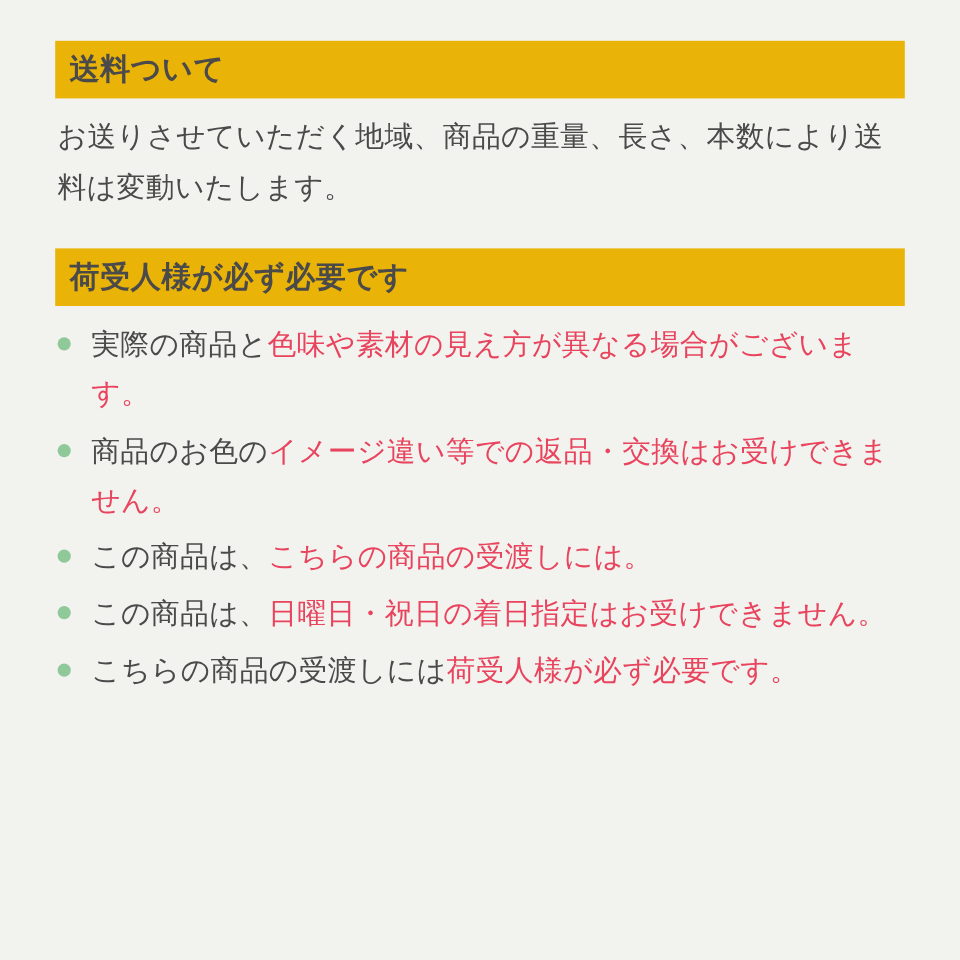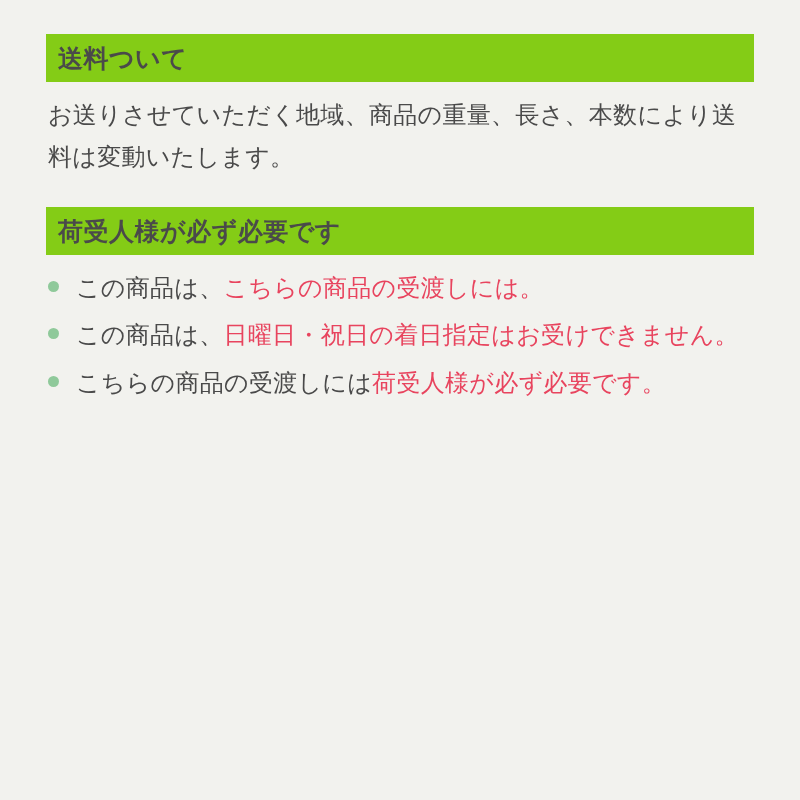--- a/index.html
+++ b/index.html
@@ -14,21 +14,21 @@
     color: #4a4a4a;
     overflow: hidden;
   }
   .page {
     box-sizing: border-box;
     width: 800px;
     height: 800px;
     padding: 34px 46px 0 46px;
   }
   .section-heading {
-    background: #84cc16;
+    background: #eab308;
     color: #4a4a4a;
     font-size: 25px;
     font-weight: bold;
     line-height: 1.45;
     padding: 6px 0 6px 12px;
     margin: 0 0 12px 0;
     letter-spacing: 0.5px;
   }
   .section-heading.second {
     margin-top: 30px;
@@ -78,20 +78,28 @@
 
   <h2 class="section-heading">送料ついて</h2>
 
   <p class="body-text">お送りさせていただく地域、商品の重量、長さ、本数により送料は変動いたします。</p>
 
   <h2 class="section-heading second">荷受人様が必ず必要です</h2>
 
   <ul class="notes">
     <li>
       <span class="bullet"></span>
+      <span>実際の商品と</span><span class="hl">色味や素材の見え方が異なる場合がございます。</span>
+    </li>
+    <li>
+      <span class="bullet"></span>
+      <span>商品のお色の</span><span class="hl">イメージ違い等での返品・交換はお受けできません。</span>
+    </li>
+    <li>
+      <span class="bullet"></span>
       <span>この商品は、</span><span class="hl">こちらの商品の受渡しには。</span>
     </li>
     <li>
       <span class="bullet"></span>
       <span>この商品は、</span><span class="hl">日曜日・祝日の着日指定はお受けできません。</span>
     </li>
     <li>
       <span class="bullet"></span>
       <span>こちらの商品の受渡しには</span><span class="hl">荷受人様が必ず必要です。</span>
     </li>

